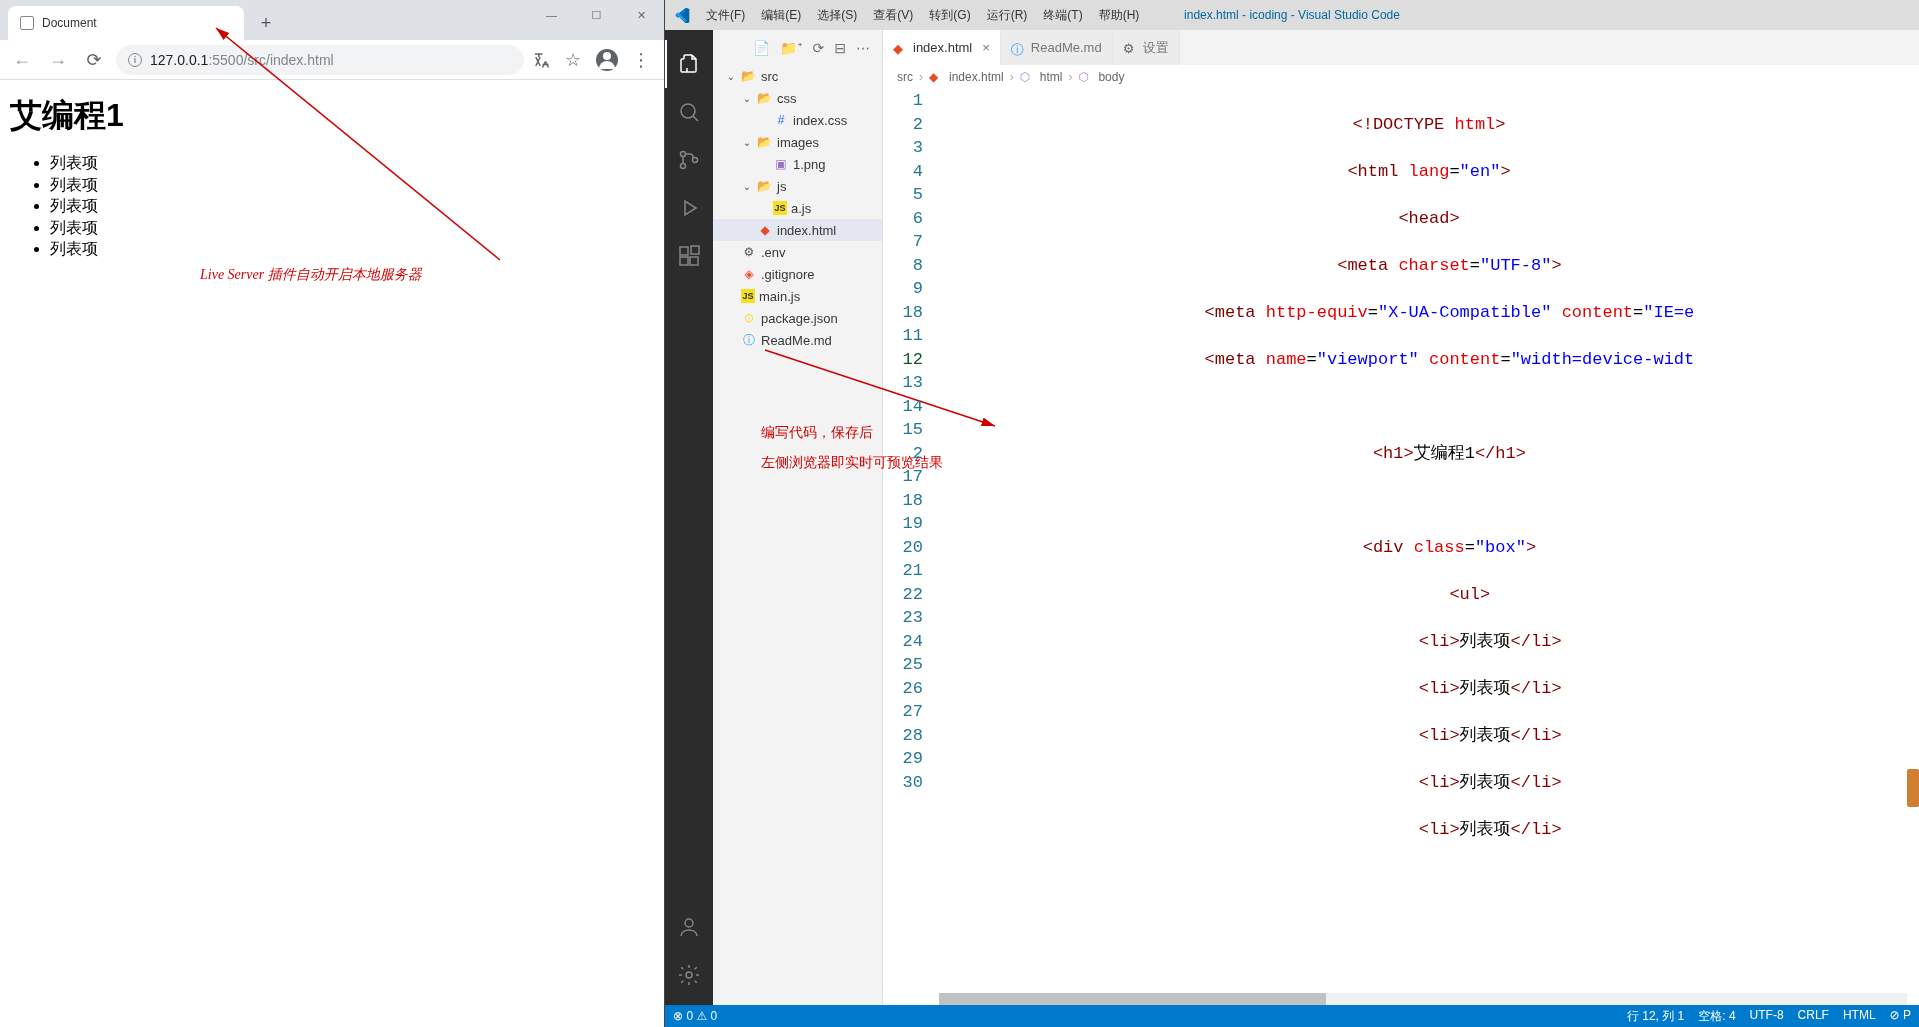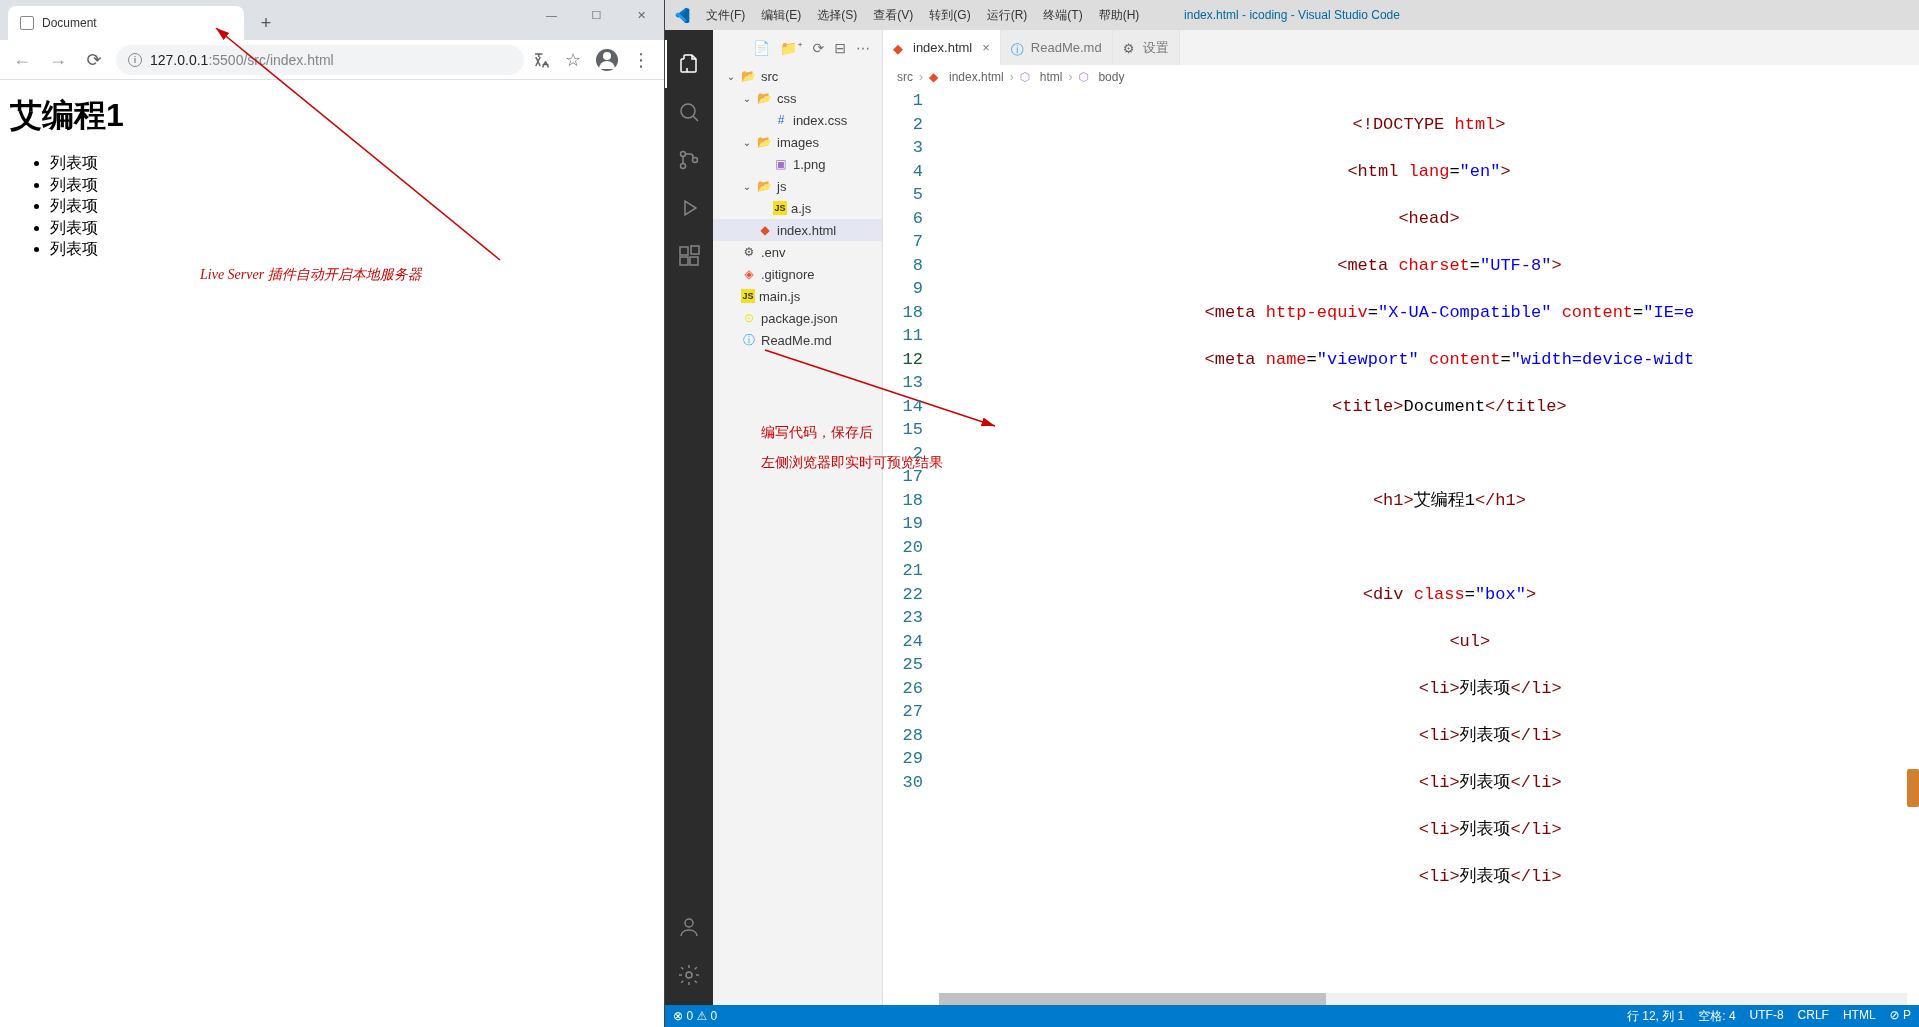--- a/index.html
+++ b/index.html
@@ -385,21 +385,20 @@
             <div class="ln">29</div>
             <div class="ln">30</div>
         </div>
         <div class="code-lines">
 <div class="line"><span class="angle">&lt;!</span><span class="tag">DOCTYPE</span><span> </span><span class="attr">html</span><span class="angle">&gt;</span></div>
 <div class="line"><span class="angle">&lt;</span><span class="tag">html</span><span> </span><span class="attr">lang</span><span>=</span><span class="str">"en"</span><span class="angle">&gt;</span></div>
 <div class="line"><span class="angle">&lt;</span><span class="tag">head</span><span class="angle">&gt;</span></div>
 <div class="line"><span>    </span><span class="angle">&lt;</span><span class="tag">meta</span><span> </span><span class="attr">charset</span><span>=</span><span class="str">"UTF-8"</span><span class="angle">&gt;</span></div>
 <div class="line"><span>    </span><span class="angle">&lt;</span><span class="tag">meta</span><span> </span><span class="attr">http-equiv</span><span>=</span><span class="str">"X-UA-Compatible"</span><span> </span><span class="attr">content</span><span>=</span><span class="str">"IE=e</span></div>
 <div class="line"><span>    </span><span class="angle">&lt;</span><span class="tag">meta</span><span> </span><span class="attr">name</span><span>=</span><span class="str">"viewport"</span><span> </span><span class="attr">content</span><span>=</span><span class="str">"width=device-widt</span></div>
-<div class="line"><span>    </span><span class="angle">&lt;</span><span class="tag">title</span><span class="angle">&gt;</span><span class="txt">Document</span><span class="angle">&lt;/</span><span class="tag">title</span><span class="angle">&gt;</span></div>
 <div class="line"></div>
 <div class="line"><span>    </span><span class="angle">&lt;</span><span class="tag">h1</span><span class="angle">&gt;</span><span class="txt">艾编程1</span><span class="angle">&lt;/</span><span class="tag">h1</span><span class="angle">&gt;</span></div>
 <div class="line"></div>
 <div class="line"><span>    </span><span class="angle">&lt;</span><span class="tag">div</span><span> </span><span class="attr">class</span><span>=</span><span class="str">"box"</span><span class="angle">&gt;</span></div>
 <div class="line"><span>        </span><span class="angle">&lt;</span><span class="tag">ul</span><span class="angle">&gt;</span></div>
 <div class="line"><span>            </span><span class="angle">&lt;</span><span class="tag">li</span><span class="angle">&gt;</span><span class="txt">列表项</span><span class="angle">&lt;/</span><span class="tag">li</span><span class="angle">&gt;</span></div>
 <div class="line"><span>            </span><span class="angle">&lt;</span><span class="tag">li</span><span class="angle">&gt;</span><span class="txt">列表项</span><span class="angle">&lt;/</span><span class="tag">li</span><span class="angle">&gt;</span></div>
 <div class="line"><span>            </span><span class="angle">&lt;</span><span class="tag">li</span><span class="angle">&gt;</span><span class="txt">列表项</span><span class="angle">&lt;/</span><span class="tag">li</span><span class="angle">&gt;</span></div>
 <div class="line"><span>            </span><span class="angle">&lt;</span><span class="tag">li</span><span class="angle">&gt;</span><span class="txt">列表项</span><span class="angle">&lt;/</span><span class="tag">li</span><span class="angle">&gt;</span></div>
 <div class="line"><span>            </span><span class="angle">&lt;</span><span class="tag">li</span><span class="angle">&gt;</span><span class="txt">列表项</span><span class="angle">&lt;/</span><span class="tag">li</span><span class="angle">&gt;</span></div>

